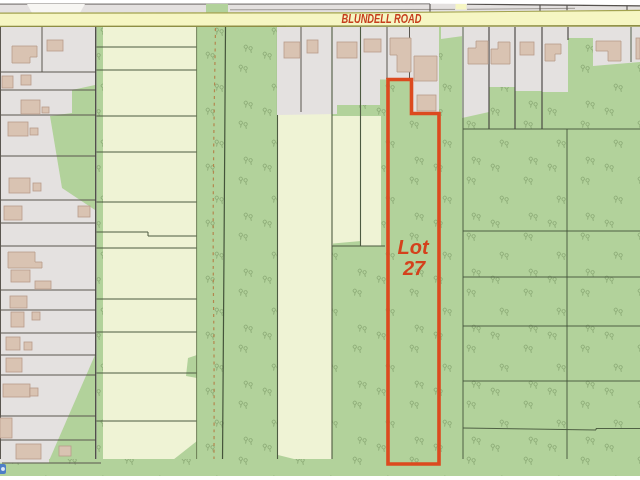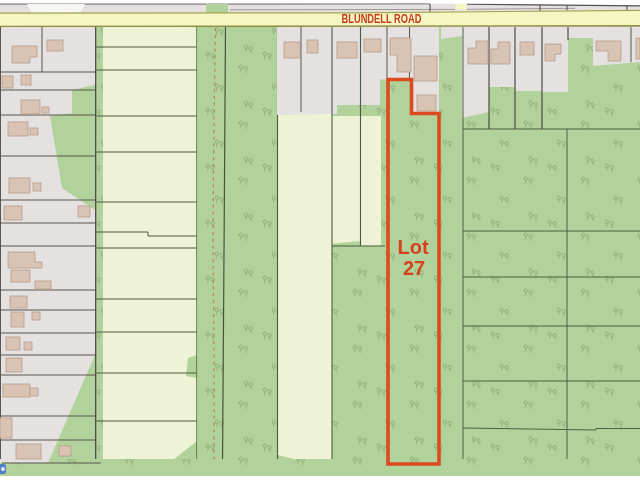--- a/index.html
+++ b/index.html
@@ -1,16 +1,16 @@
 <!DOCTYPE html>
 <html><head>
 <meta charset="utf-8">
 <style>
   html,body{margin:0;padding:0;background:#ffffff;}
-  #map{width:640px;height:480px;position:relative;font-family:"Liberation Sans",sans-serif;}
+  #map{width:640px;height:480px;position:relative;font-family:"Liberation Sans",sans-serif;font-style:italic;}
 </style>
 </head>
 <body>
 
 <div id="map">
 <svg width="640" height="480" viewBox="0 0 640 480" xmlns="http://www.w3.org/2000/svg">
 <defs>
   <g id="tg" fill="none" stroke="#8fae79" stroke-width="1">
     <circle cx="2.8" cy="2.8" r="1.7"></circle>
     <circle cx="7.6" cy="4.2" r="1.7"></circle>

